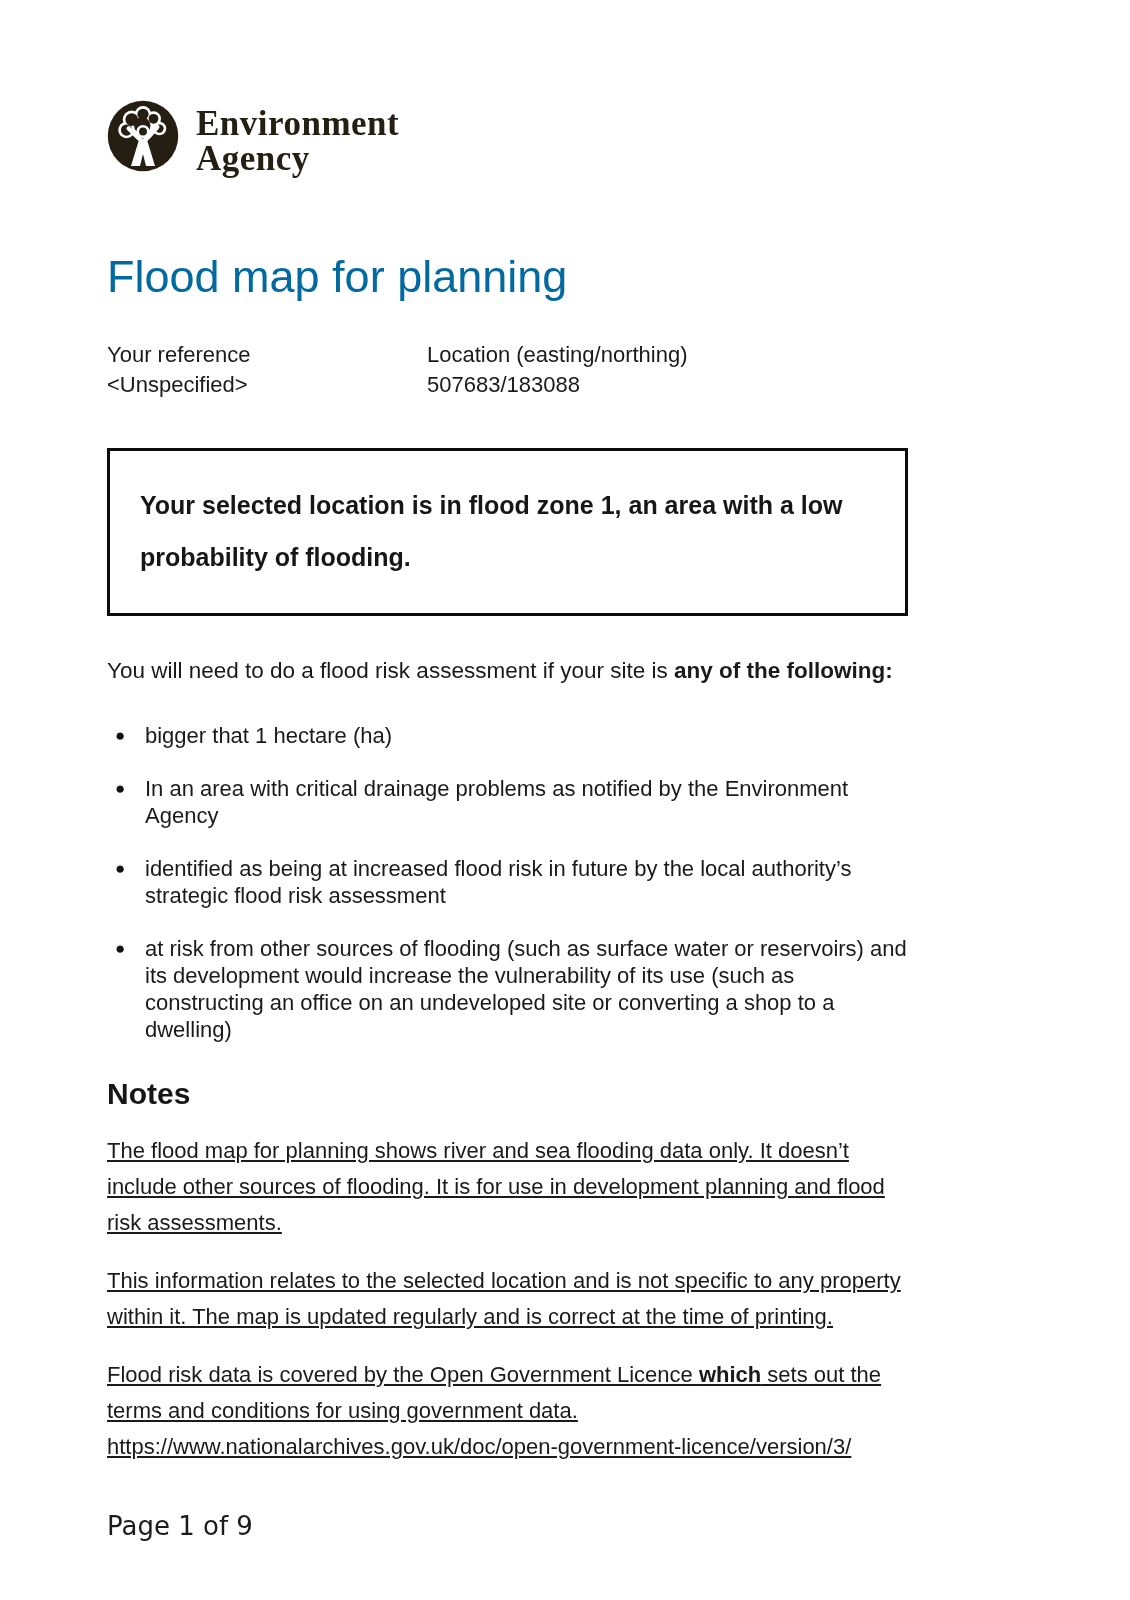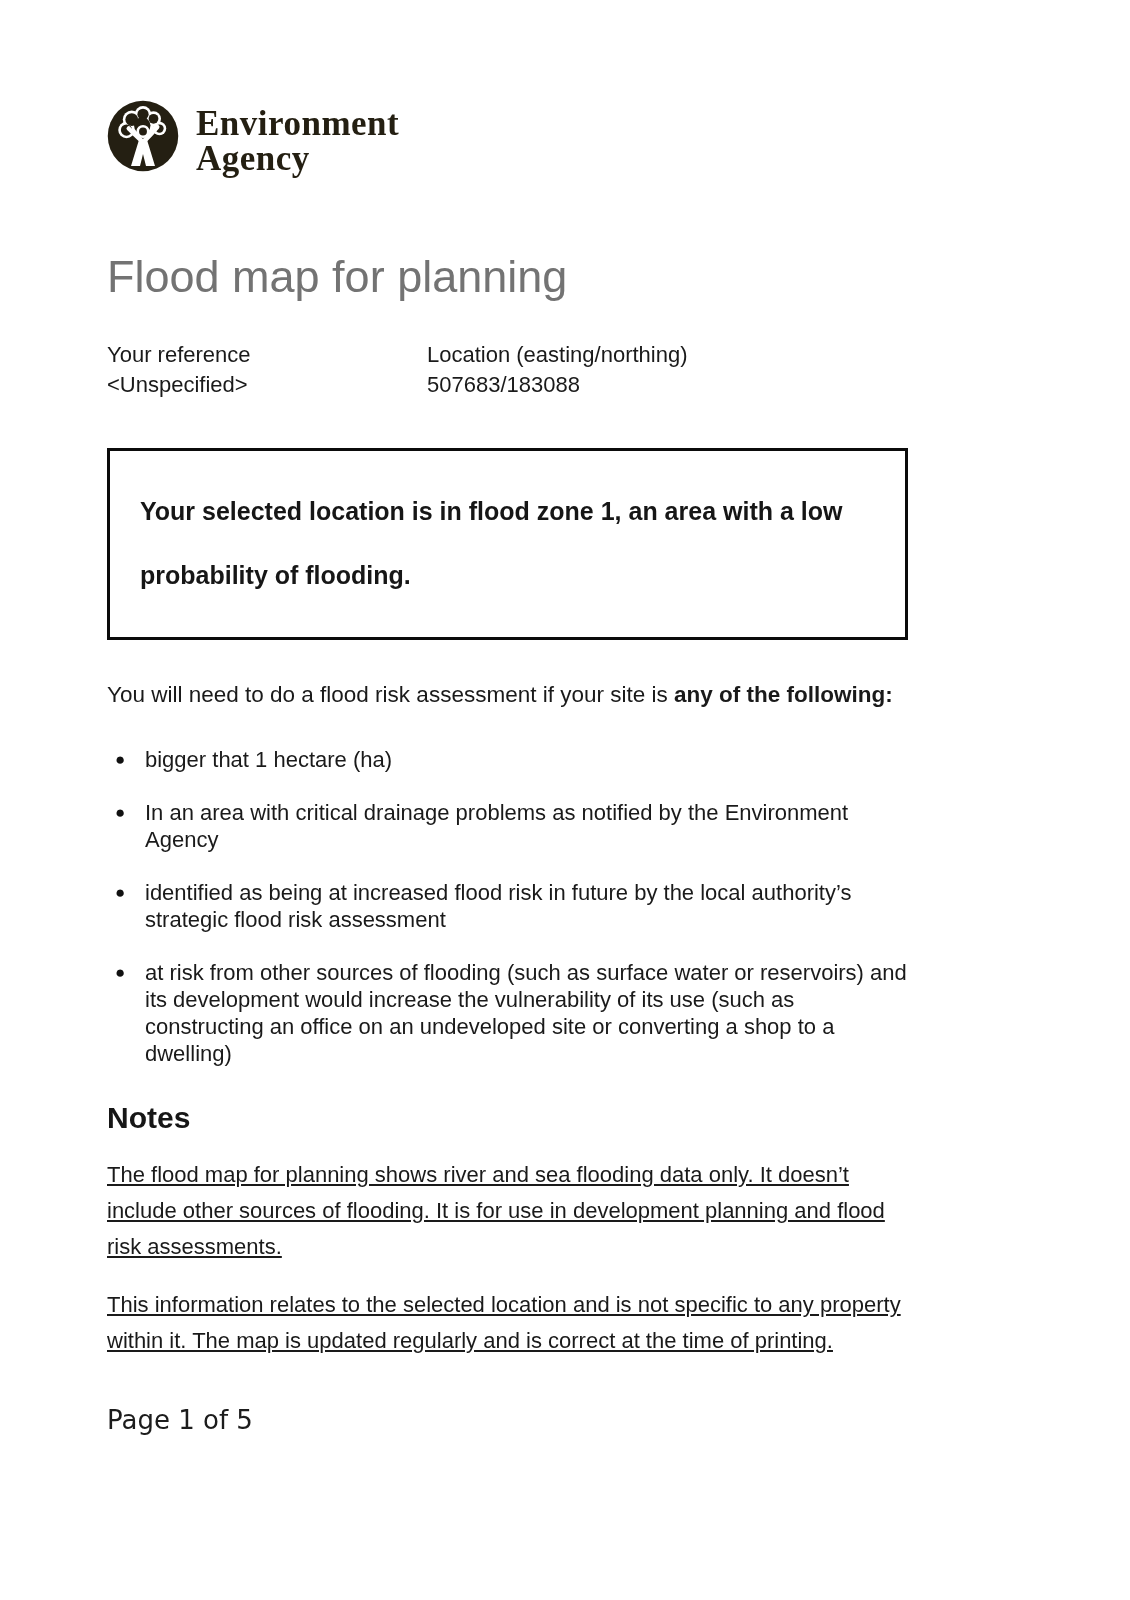--- a/index.html
+++ b/index.html
@@ -26,41 +26,41 @@
     letter-spacing: 0.5px;
   }
   .logo-text span { display: block; }
 
   
   h1.doc-title {
     margin-top: 78px;
     font-size: 45px;
     font-weight: 400;
     line-height: 46px;
-    color: #737373;
+    color: #0369a1;
   }
 
   
   .meta-row { display: flex; margin-top: 40px; }
   .meta-col { font-size: 22px; line-height: 30px; }
   .meta-col.c0 { width: 320px; }
   .meta-col.c1 { width: 296px; }
   .meta-col.c2 { flex: 1; }
 
   
   .alert-box {
     margin-top: 48px;
     border: 3px solid #0b0b0b;
     padding: 28px 30px 30px 30px;
     min-height: 143px;
   }
   .alert-box p {
     font-size: 25px;
     font-weight: 700;
-    line-height: 64px;
+    line-height: 52px;
     max-width: 800px;
     color: #161616;
   }
 
   
   .intro {
     margin-top: 40px;
     font-size: 22.5px;
     line-height: 30px;
     white-space: nowrap;
@@ -188,20 +188,21 @@
         <span class="b-text">at risk from other sources of flooding (such as surface water or reservoirs) and its development would increase the vulnerability of its use (such as constructing an office on an undeveloped site or converting a shop to a dwelling)</span>
       </li>
     </ul>
 
     <h2 class="notes-heading">Notes</h2>
 
     <p class="note-para"><span>The flood map for planning shows river and sea flooding data only. It doesn’t include other sources of flooding. It is for use in development planning and flood risk assessments.</span><b></b><span></span></p>
 
     <p class="note-para"><span>This information relates to the selected location and is not specific to any property within it. The map is updated regularly and is correct at the time of printing.</span><b></b><span></span></p>
 
+    <p class="note-para"><span>Flood risk data is covered by the Open Government Licence </span><b>which</b><span> sets out the terms and conditions for using government data. https://www.nationalarchives.gov.uk/doc/open-government-licence/version/3/</span></p>
 
 
     <footer class="page-footer">
-      <span>Page 1 of 5</span>
+      <span>Page 1 of 9</span>
     </footer>
 
   </div>
 </div>
 
 </body></html>

